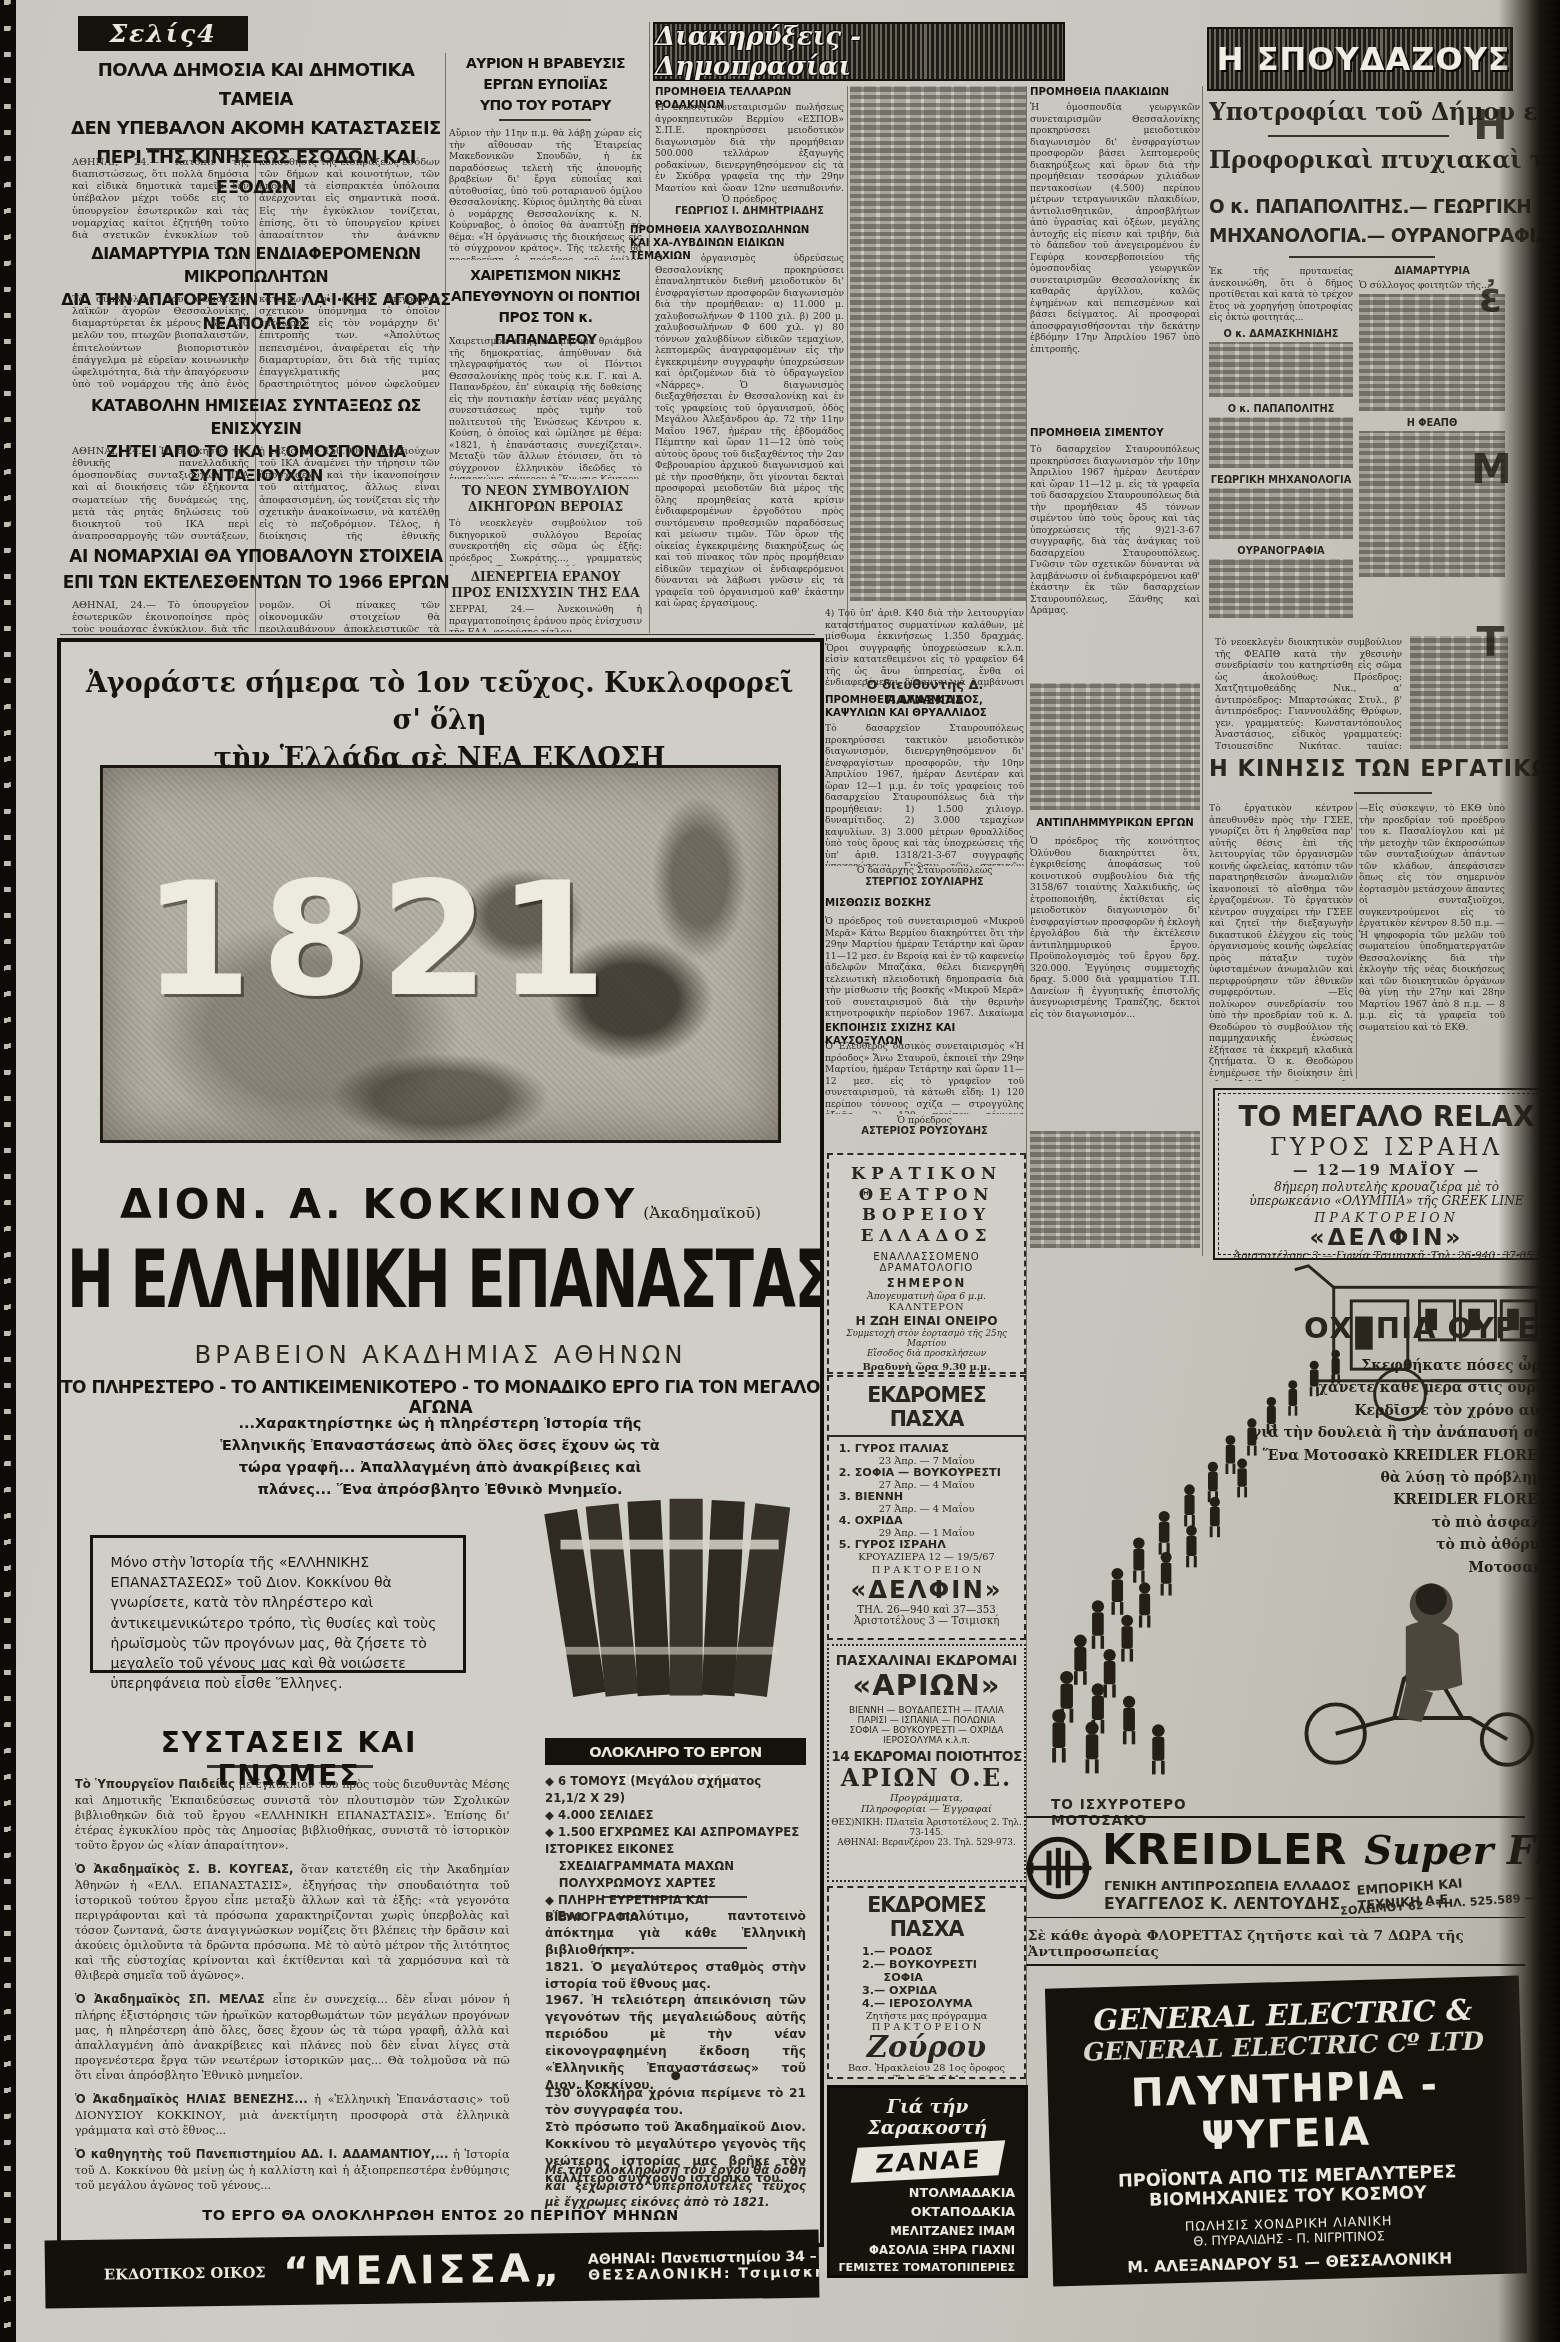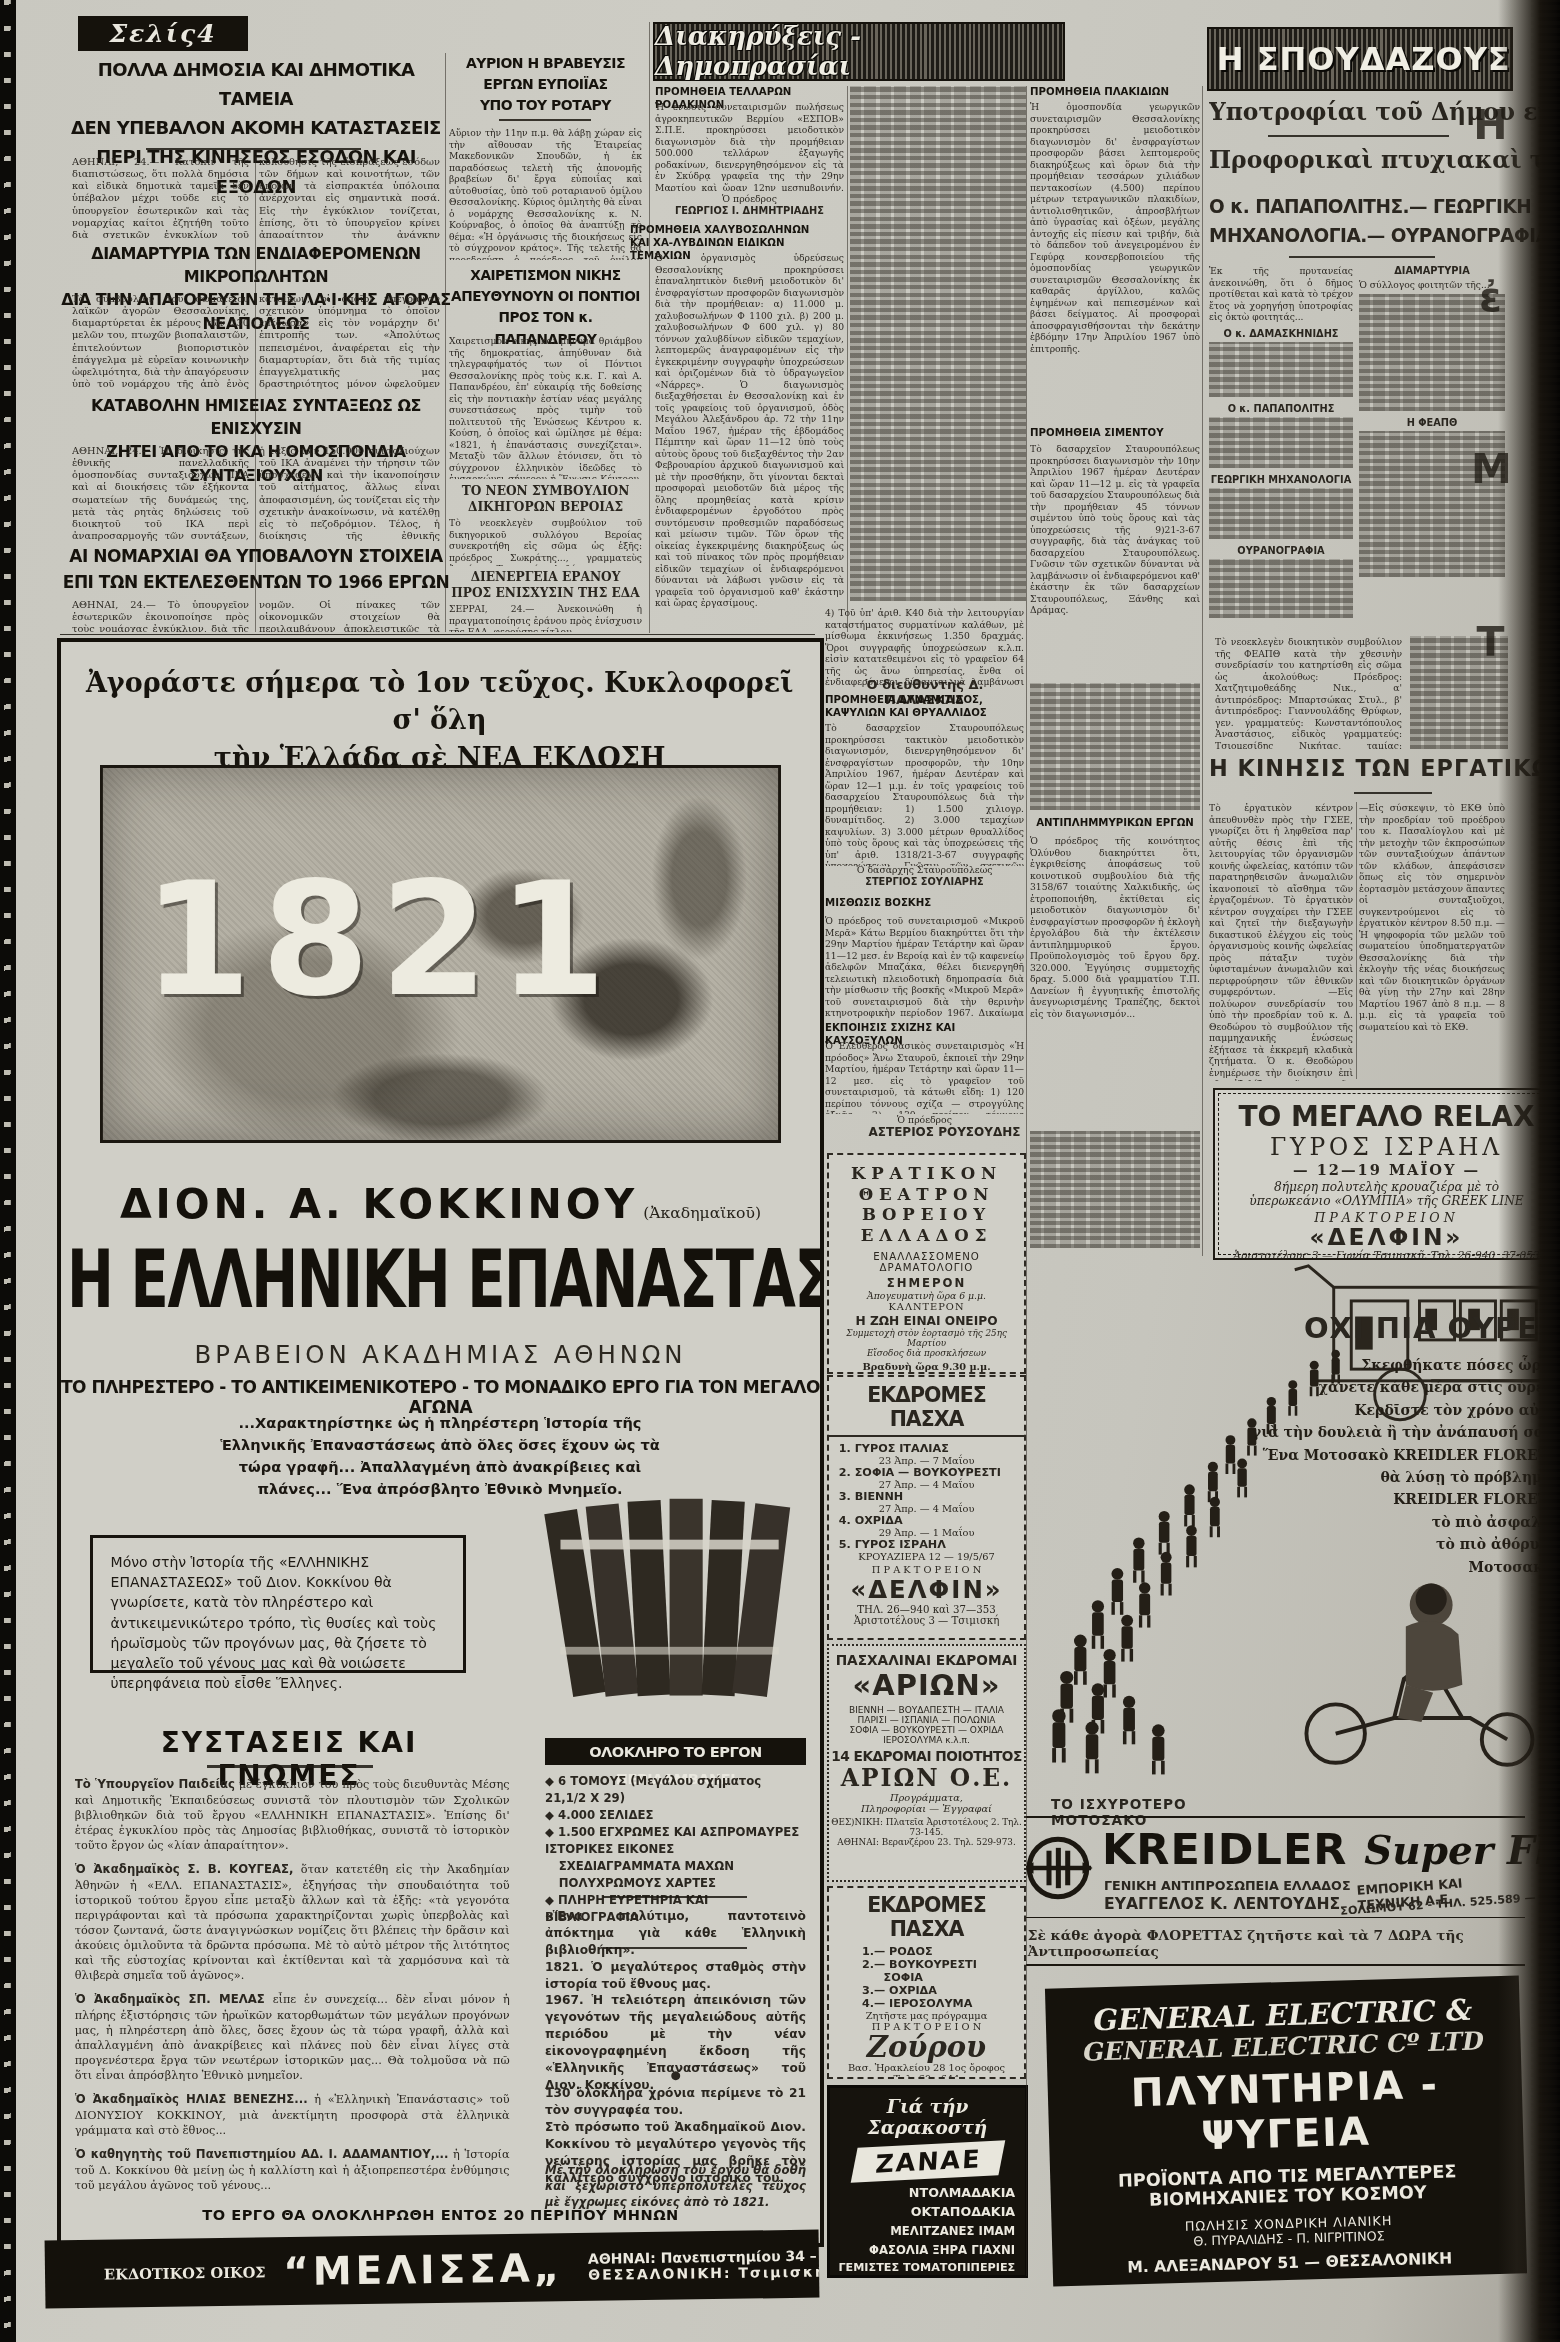--- a/index.html
+++ b/index.html
@@ -101,21 +101,21 @@
   <div class="b sig bd sans" style="left:825px;top:677px;width:199px;font-size:13px;">Ὁ διευθυντὴς Δ. ΠΑΛΑΣΚΑΣ</div>
   <div class="b tiny-title" style="left:825px;top:694px;width:199px;">ΠΡΟΜΗΘΕΙΑ ΔΥΝΑΜΙΤΙΔΟΣ, ΚΑΨΥΛΙΩΝ ΚΑΙ ΘΡΥΑΛΛΙΔΟΣ</div>
   <div class="b j9" style="left:825px;top:722px;width:199px;height:144px;overflow:hidden;">Τὸ δασαρχεῖον Σταυρουπόλεως προκηρύσσει τακτικὸν μειοδοτικὸν διαγωνισμόν, διενεργηθησόμενον δι' ἐνσφραγίστων προσφορῶν, τὴν 10ην Ἀπριλίου 1967, ἡμέραν Δευτέραν καὶ ὥραν 12—1 μ.μ. ἐν τοῖς γραφείοις τοῦ δασαρχείου Σταυρουπόλεως διὰ τὴν προμήθειαν: 1) 1.500 χιλιογρ. δυναμίτιδος. 2) 3.000 τεμαχίων καψυλίων. 3) 3.000 μέτρων θρυαλλίδος ὑπὸ τοὺς ὅρους καὶ τὰς ὑποχρεώσεις τῆς ὑπ' ἀριθ. 1318/21-3-67 συγγραφῆς ὑποχρεώσεων. Γνῶσιν τῶν σχετικῶν ὅρων, δύνανται οἱ ἐνδιαφερόμενοι νὰ λαμβάνωσιν ἐκ τῶν δασαρχείων Σταυρουπόλεως, Ξάνθης καὶ Δράμας. Εἰς περίπτωσιν ἀγόνου ἢ ἀσυμφόρου ἀποτελέσματος, ὁ διαγωνισμὸς θέλει ἐπαναληφθῆ τὴν 17ην Ἀπριλίου ἑ.ἔ.</div>
   <div class="b sig" style="left:825px;top:864px;width:199px;">Ὁ δασάρχης Σταυρουπόλεως</div>
   <div class="b sig bd sans" style="left:825px;top:876px;width:199px;font-size:9.8px;">ΣΤΕΡΓΙΟΣ ΣΟΥΛΙΑΡΗΣ</div>
   <div class="b tiny-title" style="left:825px;top:897px;width:199px;">ΜΙΣΘΩΣΙΣ ΒΟΣΚΗΣ</div>
   <div class="b j9" style="left:825px;top:915px;width:199px;height:103px;overflow:hidden;">Ὁ πρόεδρος τοῦ συνεταιρισμοῦ «Μικροῦ Μερᾶ» Κάτω Βερμίου διακηρύττει ὅτι τὴν 29ην Μαρτίου ἡμέραν Τετάρτην καὶ ὥραν 11—12 μεσ. ἐν Βεροίᾳ καὶ ἐν τῷ καφενείῳ ἀδελφῶν Μπαζάκα, θέλει διενεργηθῆ τελειωτικὴ πλειοδοτικὴ δημοπρασία διὰ τὴν μίσθωσιν τῆς βοσκῆς «Μικροῦ Μερᾶ» τοῦ συνεταιρισμοῦ διὰ τὴν θερινὴν κτηνοτροφικὴν περίοδον 1967. Δικαίωμα συμμετοχῆς δρχ. 10.000. Ἐκ τοῦ γραφείου</div>
   <div class="b tiny-title" style="left:825px;top:1022px;width:199px;">ΕΚΠΟΙΗΣΙΣ ΣΧΙΖΗΣ ΚΑΙ ΚΑΥΣΟΞΥΛΩΝ</div>
   <div class="b j9" style="left:825px;top:1040px;width:199px;height:74px;overflow:hidden;">Ὁ Ἐλεύθερος δασικὸς συνεταιρισμὸς «Ἡ πρόοδος» Ἄνω Σταυροῦ, ἐκποιεῖ τὴν 29ην Μαρτίου, ἡμέραν Τετάρτην καὶ ὥραν 11—12 μεσ. εἰς τὸ γραφεῖον τοῦ συνεταιρισμοῦ, τὰ κάτωθι εἴδη: 1) 120 περίπου τόννους σχίζα — στρογγύλης ὀξυᾶς. 2) 130 περίπου τόννους καυσόξυλα ὀξυᾶς. Περισσότεραι πληροφορίαι εἰς τὸ γραφεῖον τοῦ συνεταιρισμοῦ.</div>
   <div class="b sig" style="left:825px;top:1114px;width:199px;">Ὁ πρόεδρος</div>
-  <div class="b sig bd sans" style="left:825px;top:1125px;width:199px;font-size:12px;margin-left:20px;">ΑΣΤΕΡΙΟΣ ΡΟΥΣΟΥΔΗΣ</div>
+  <div class="b sig bd sans" style="left:825px;top:1125px;width:199px;font-size:10px;">ΑΣΤΕΡΙΟΣ ΡΟΥΣΟΥΔΗΣ</div>
 
   <div class="b tiny-title" style="left:1030px;top:86px;width:170px;">ΠΡΟΜΗΘΕΙΑ ΠΛΑΚΙΔΙΩΝ</div>
   <div class="b j9" style="left:1030px;top:101px;width:170px;height:322px;overflow:hidden;">Ἡ ὁμοσπονδία γεωργικῶν συνεταιρισμῶν Θεσσαλονίκης προκηρύσσει μειοδοτικὸν διαγωνισμὸν δι' ἐνσφραγίστων προσφορῶν βάσει λεπτομεροῦς διακηρύξεως καὶ ὅρων διὰ τὴν προμήθειαν τεσσάρων χιλιάδων πεντακοσίων (4.500) περίπου μέτρων τετραγωνικῶν πλακιδίων, ἀντιολισθητικῶν, ἀπροσβλήτων ἀπὸ ὑγρασίας καὶ ὀξέων, μεγάλης ἀντοχῆς εἰς πίεσιν καὶ τριβήν, διὰ τὸ δάπεδον τοῦ ἀνεγειρομένου ἐν Γεφύρᾳ κονσερβοποιείου τῆς ὁμοσπονδίας γεωργικῶν συνεταιρισμῶν Θεσσαλονίκης ἐκ καθαρᾶς ἀργίλλου, καλῶς ἐψημένων καὶ πεπιεσμένων καὶ βάσει δείγματος. Αἱ προσφοραὶ ἀποσφραγισθήσονται τὴν δεκάτην ἑβδόμην 17ην Ἀπριλίου 1967 ὑπὸ ἐπιτροπῆς.</div>
   <div class="b tiny-title" style="left:1030px;top:427px;width:170px;">ΠΡΟΜΗΘΕΙΑ ΣΙΜΕΝΤΟΥ</div>
   <div class="b j9" style="left:1030px;top:443px;width:170px;height:240px;overflow:hidden;">Τὸ δασαρχεῖον Σταυρουπόλεως προκηρύσσει διαγωνισμὸν τὴν 10ην Ἀπριλίου 1967 ἡμέραν Δευτέραν καὶ ὥραν 11—12 μ. εἰς τὰ γραφεῖα τοῦ δασαρχείου Σταυρουπόλεως διὰ τὴν προμήθειαν 45 τόννων σιμέντου ὑπὸ τοὺς ὅρους καὶ τὰς ὑποχρεώσεις τῆς 9)21-3-67 συγγραφῆς, διὰ τὰς ἀνάγκας τοῦ δασαρχείου Σταυρουπόλεως. Γνῶσιν τῶν σχετικῶν δύνανται νὰ λαμβάνωσιν οἱ ἐνδιαφερόμενοι καθ' ἑκάστην ἐκ τῶν δασαρχείων Σταυρουπόλεως, Ξάνθης καὶ Δράμας.</div>
   <div class="b tx" style="left:1030px;top:683px;width:170px;height:127px;"></div>
   <div class="b tiny-title ct" style="left:1030px;top:817px;width:170px;">ΑΝΤΙΠΛΗΜΜΥΡΙΚΩΝ ΕΡΓΩΝ</div>
   <div class="b j9" style="left:1030px;top:835px;width:170px;height:293px;overflow:hidden;">Ὁ πρόεδρος τῆς κοινότητος Ὀλύνθου διακηρύττει ὅτι, ἐγκριθείσης ἀποφάσεως τοῦ κοινοτικοῦ συμβουλίου διὰ τῆς 3158/67 τοιαύτης Χαλκιδικῆς, ὡς ἐτροποποιήθη, ἐκτίθεται εἰς μειοδοτικὸν διαγωνισμὸν δι' ἐνσφραγίστων προσφορῶν ἡ ἐκλογὴ ἐργολάβου διὰ τὴν ἐκτέλεσιν ἀντιπλημμυρικοῦ ἔργου. Προϋπολογισμὸς τοῦ ἔργου δρχ. 320.000. Ἐγγύησις συμμετοχῆς δραχ. 5.000 διὰ γραμματίου Τ.Π. Δανείων ἢ ἐγγυητικῆς ἐπιστολῆς ἀνεγνωρισμένης Τραπέζης, δεκτοὶ εἰς τὸν διαγωνισμόν...</div>
   <div class="b tx" style="left:1030px;top:1131px;width:170px;height:117px;"></div>
 

